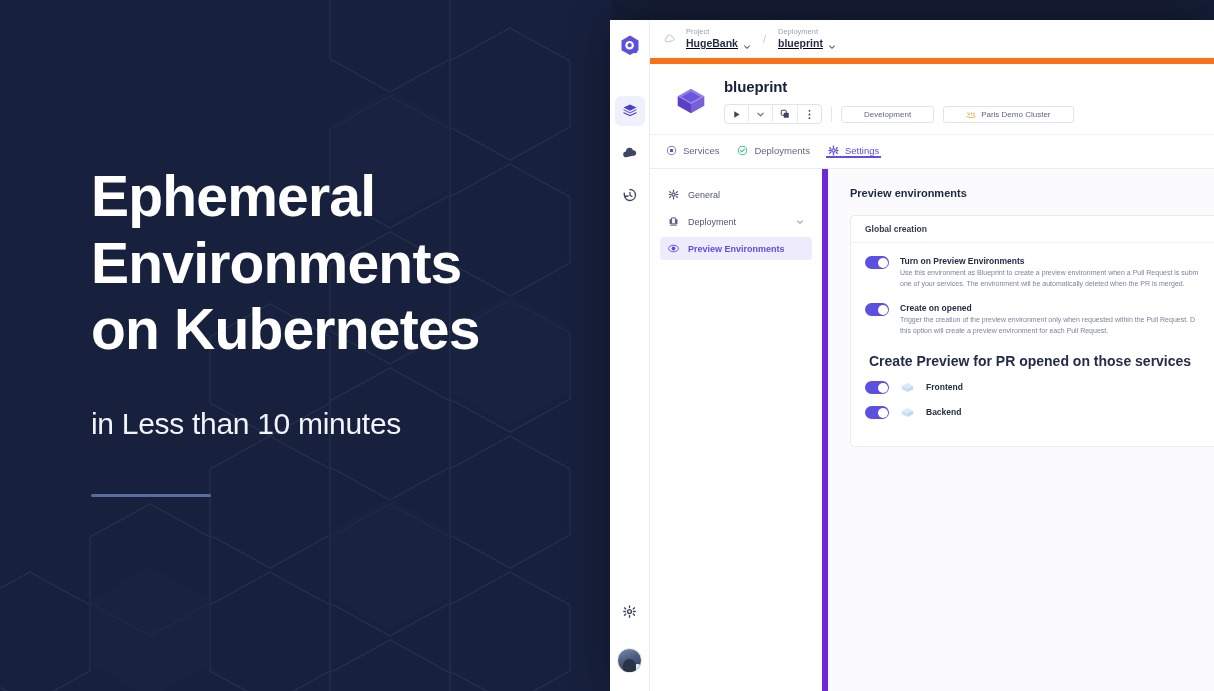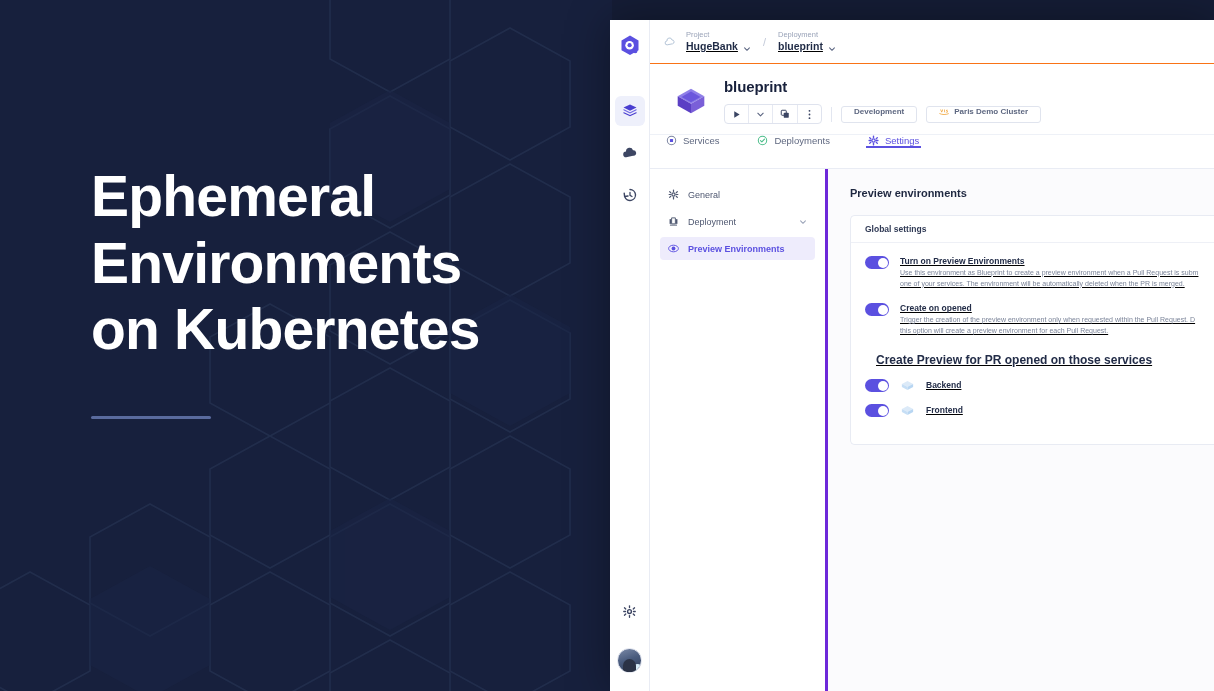--- a/index.html
+++ b/index.html
@@ -63,21 +63,21 @@
   #rail-avatar-badge{
     position:absolute; right:-1px; bottom:-1px; width:9px; height:9px;
     border-radius:50%; background:#d7ecf7;
   }
 
   
   #main { flex:1; display:flex; flex-direction:column; min-width:0; background:#fff; }
 
   
   #crumb {
-    height:44px; flex:0 0 44px; border-bottom:1px solid #f97316;
+    height:44px; flex:0 0 44px; border-bottom:6px solid #f97316;
     display:flex; align-items:center; padding:0 14px; gap:10px;
   }
   .crumb-grp { display:flex; flex-direction:column; justify-content:center; }
   .crumb-lbl { font-size:7.5px; color:#9aa3b8; line-height:1.3; }
   .crumb-val { font-size:10.5px; color:#1f2a45; font-weight:bold; line-height:1.3; }
   .crumb-row { display:flex; align-items:flex-end; gap:5px;text-decoration:underline; }
   .crumb-sep { color:#c3cad9; font-size:11px; margin:0 2px; }
 
   
   #envhead { padding:14px 16px 10px 22px; display:flex; gap:14px; align-items:flex-start;
@@ -86,58 +86,58 @@
               filter:blur(0.6px); }
   #env-title { font-size:15px; font-weight:bold; color:#18213c; letter-spacing:-0.1px; }
   #env-actions { margin-top:9px; display:flex; align-items:center; gap:9px; }
   .btn-group { display:flex; border:1px solid #dfe3ee; border-radius:4px; height:20px;
                background:#fff; overflow:hidden; }
   .btn-seg { display:flex; align-items:center; justify-content:center; padding:0 7px;
              border-right:1px solid #e6e9f2; cursor:pointer; }
   .btn-seg:last-child { border-right:none; }
   .vdivide { width:1px; height:15px; background:#e2e6f0; }
   .pill { height:17px; border:1px solid #e0e4ee; border-radius:3px; display:flex;
-          gap:4px; padding:0 12px; font-size:8px; color:#5d6780;
-          background:#fff;font-weight:bold; }
-
-  
-  #tabs { display:flex; align-items:flex-start; height:34px; border-bottom:1px solid #e9ecf4;
-          padding-left:14px; gap:34px; background:#fff; }
+          align-items:center; gap:4px; padding:0 22px; font-size:8px; color:#5d6780;
+          background:#fff; }
+
+  
+  #tabs { display:flex; align-items:center; height:34px; border-bottom:1px solid #e9ecf4;
+          padding-left:14px; gap:14px; background:#fff; }
   .tab { display:flex; align-items:center; gap:6px; font-size:9.5px; color:#5f6880;
          cursor:pointer; border-bottom:2px solid transparent; padding:0 2px; }
   .tab.active { color:#5b50e0; border-bottom-color:#5b50e0; font-weight:400; }
 
   
   #body { flex:1; display:flex; min-height:0; background:#fbfbfd; }
-  #setnav { width:178px; flex:0 0 178px; background:#fff; border-right:3px solid #6d28d9;
+  #setnav { width:178px; flex:0 0 178px; background:#fff; border-right:6px solid #6d28d9;
             padding:14px 10px; }
   .nav-item { display:flex; align-items:center; gap:9px; height:23px; padding:0 8px;
               border-radius:4px; font-size:9px; color:#4e5770; cursor:pointer; margin-bottom:4px; }
   .nav-item.active { background:#eeecfc; color:#5b50e0; font-weight:bold; }
   .nav-chev { margin-left:auto; color:#9aa3b8; font-size:8px; }
 
   #setmain { flex:1; padding:18px 0 0 22px; min-width:0; }
   #sec-title { font-size:11px; font-weight:bold; color:#1e2740; margin-bottom:16px; }
   #card { border:1px solid #e8ebf3; border-radius:5px; background:#fff;
           border-right:none; border-radius:5px 0 0 5px; }
   #card-head { padding:8px 14px; border-bottom:1px solid #eef0f6;
                font-size:8.5px; font-weight:bold; color:#303a55; }
-  #card-body { padding:12px 14px 16px 14px;text-decoration:underline; }
+  #card-body { padding:12px 14px 16px 14px; }
 
   .opt { display:flex; gap:11px; margin-bottom:13px; }
   .opt-txt { min-width:0; }
   .opt-title { font-size:8.5px; font-weight:bold; color:#232d48; line-height:1.5; }
   .opt-desc { font-size:7px; color:#7b8499; line-height:1.55; white-space:nowrap; }
 
   .toggle { width:24px; height:13px; flex:0 0 24px; border-radius:8px;
             background:#5b50e0; position:relative; cursor:pointer; margin-top:1px; }
   .toggle::after { content:""; position:absolute; top:1.5px; right:1.5px; width:10px;
                    height:10px; border-radius:50%; background:#fff; }
 
-  .sub-title { font-size:12px; font-weight:bold; color:#232d48; margin:16px 0 11px 11px; }
+  .sub-title { font-size:14px; font-weight:bold; color:#232d48; margin:16px 0 11px 4px; }
   .svc-row { display:flex; align-items:center; gap:11px; margin-bottom:10px; }
   .svc-name { font-size:8.5px; font-weight:bold; color:#232d48; }
   .svc-ic { width:15px; height:15px; flex:0 0 15px; }
 </style>
 </head>
 <body>
 
 <div id="hero">
   <svg id="hero-hex" viewBox="0 0 612 691" preserveAspectRatio="none">
     <defs>
@@ -167,20 +167,21 @@
       <polygon points="390,90 450,123 450,189 390,222 330,189 330,123" fill="#1b2545"></polygon>
       <polygon points="510,294 570,327 570,393 510,426 450,393 450,327" fill="#1b2545"></polygon>
       <polygon points="390,498 450,531 450,597 390,630 330,597 330,531" fill="#1b2545"></polygon>
       <polygon points="150,566 210,599 210,665 150,698 90,665 90,599" fill="#1b2545"></polygon>
     </g>
   </svg>
   <div id="hero-inner">
     <div id="hero-title">Ephemeral
 Environments
 on Kubernetes</div>
+    <div id="hero-sub">in Less than 10 minutes</div>
     <div id="hero-rule"></div>
   </div>
 </div>
 
 <div id="app">
 
   <div id="rail">
     <div id="rail-logo">
       <svg width="26" height="26" viewBox="0 0 26 26">
         <polygon points="13,2.5 21.5,7.4 21.5,17.2 13,22.1 4.5,17.2 4.5,7.4" fill="#5b50e0"></polygon>
@@ -394,21 +395,21 @@
           </svg>
           <span>Preview Environments</span>
         </div>
 
       </div>
 
       <div id="setmain">
         <div id="sec-title">Preview environments</div>
 
         <div id="card">
-          <div id="card-head">Global settings</div>
+          <div id="card-head">Global creation</div>
 
           <div id="card-body">
 
             <div class="opt">
               <div class="toggle"></div>
               <div class="opt-txt">
                 <div class="opt-title">Turn on Preview Environments</div>
                 <div class="opt-desc">Use this environment as Blueprint to create a preview environment when a Pull Request is subm</div>
                 <div class="opt-desc">one of your services. The environment will be automatically deleted when the PR is merged.</div>
               </div>
@@ -425,31 +426,31 @@
 
             <div class="sub-title">Create Preview for PR opened on those services</div>
 
             <div class="svc-row">
               <div class="toggle"></div>
               <svg class="svc-ic" viewBox="0 0 16 16">
                 <path d="M8 3.2 14 6.3 8 9.4 2 6.3Z" fill="#dceaf8"></path>
                 <path d="M2 6.3 8 9.4v3.4L2 9.7Z" fill="#c6def5"></path>
                 <path d="M14 6.3 8 9.4v3.4l6-3.1Z" fill="#b8d6f2"></path>
               </svg>
-              <div class="svc-name">Backend</div>
+              <div class="svc-name">Frontend</div>
             </div>
 
             <div class="svc-row">
               <div class="toggle"></div>
               <svg class="svc-ic" viewBox="0 0 16 16">
                 <path d="M8 3.2 14 6.3 8 9.4 2 6.3Z" fill="#dceaf8"></path>
                 <path d="M2 6.3 8 9.4v3.4L2 9.7Z" fill="#c6def5"></path>
                 <path d="M14 6.3 8 9.4v3.4l6-3.1Z" fill="#b8d6f2"></path>
               </svg>
-              <div class="svc-name">Frontend</div>
+              <div class="svc-name">Backend</div>
             </div>
 
           </div>
         </div>
       </div>
     </div>
   </div>
 </div>
 
 </body></html>

